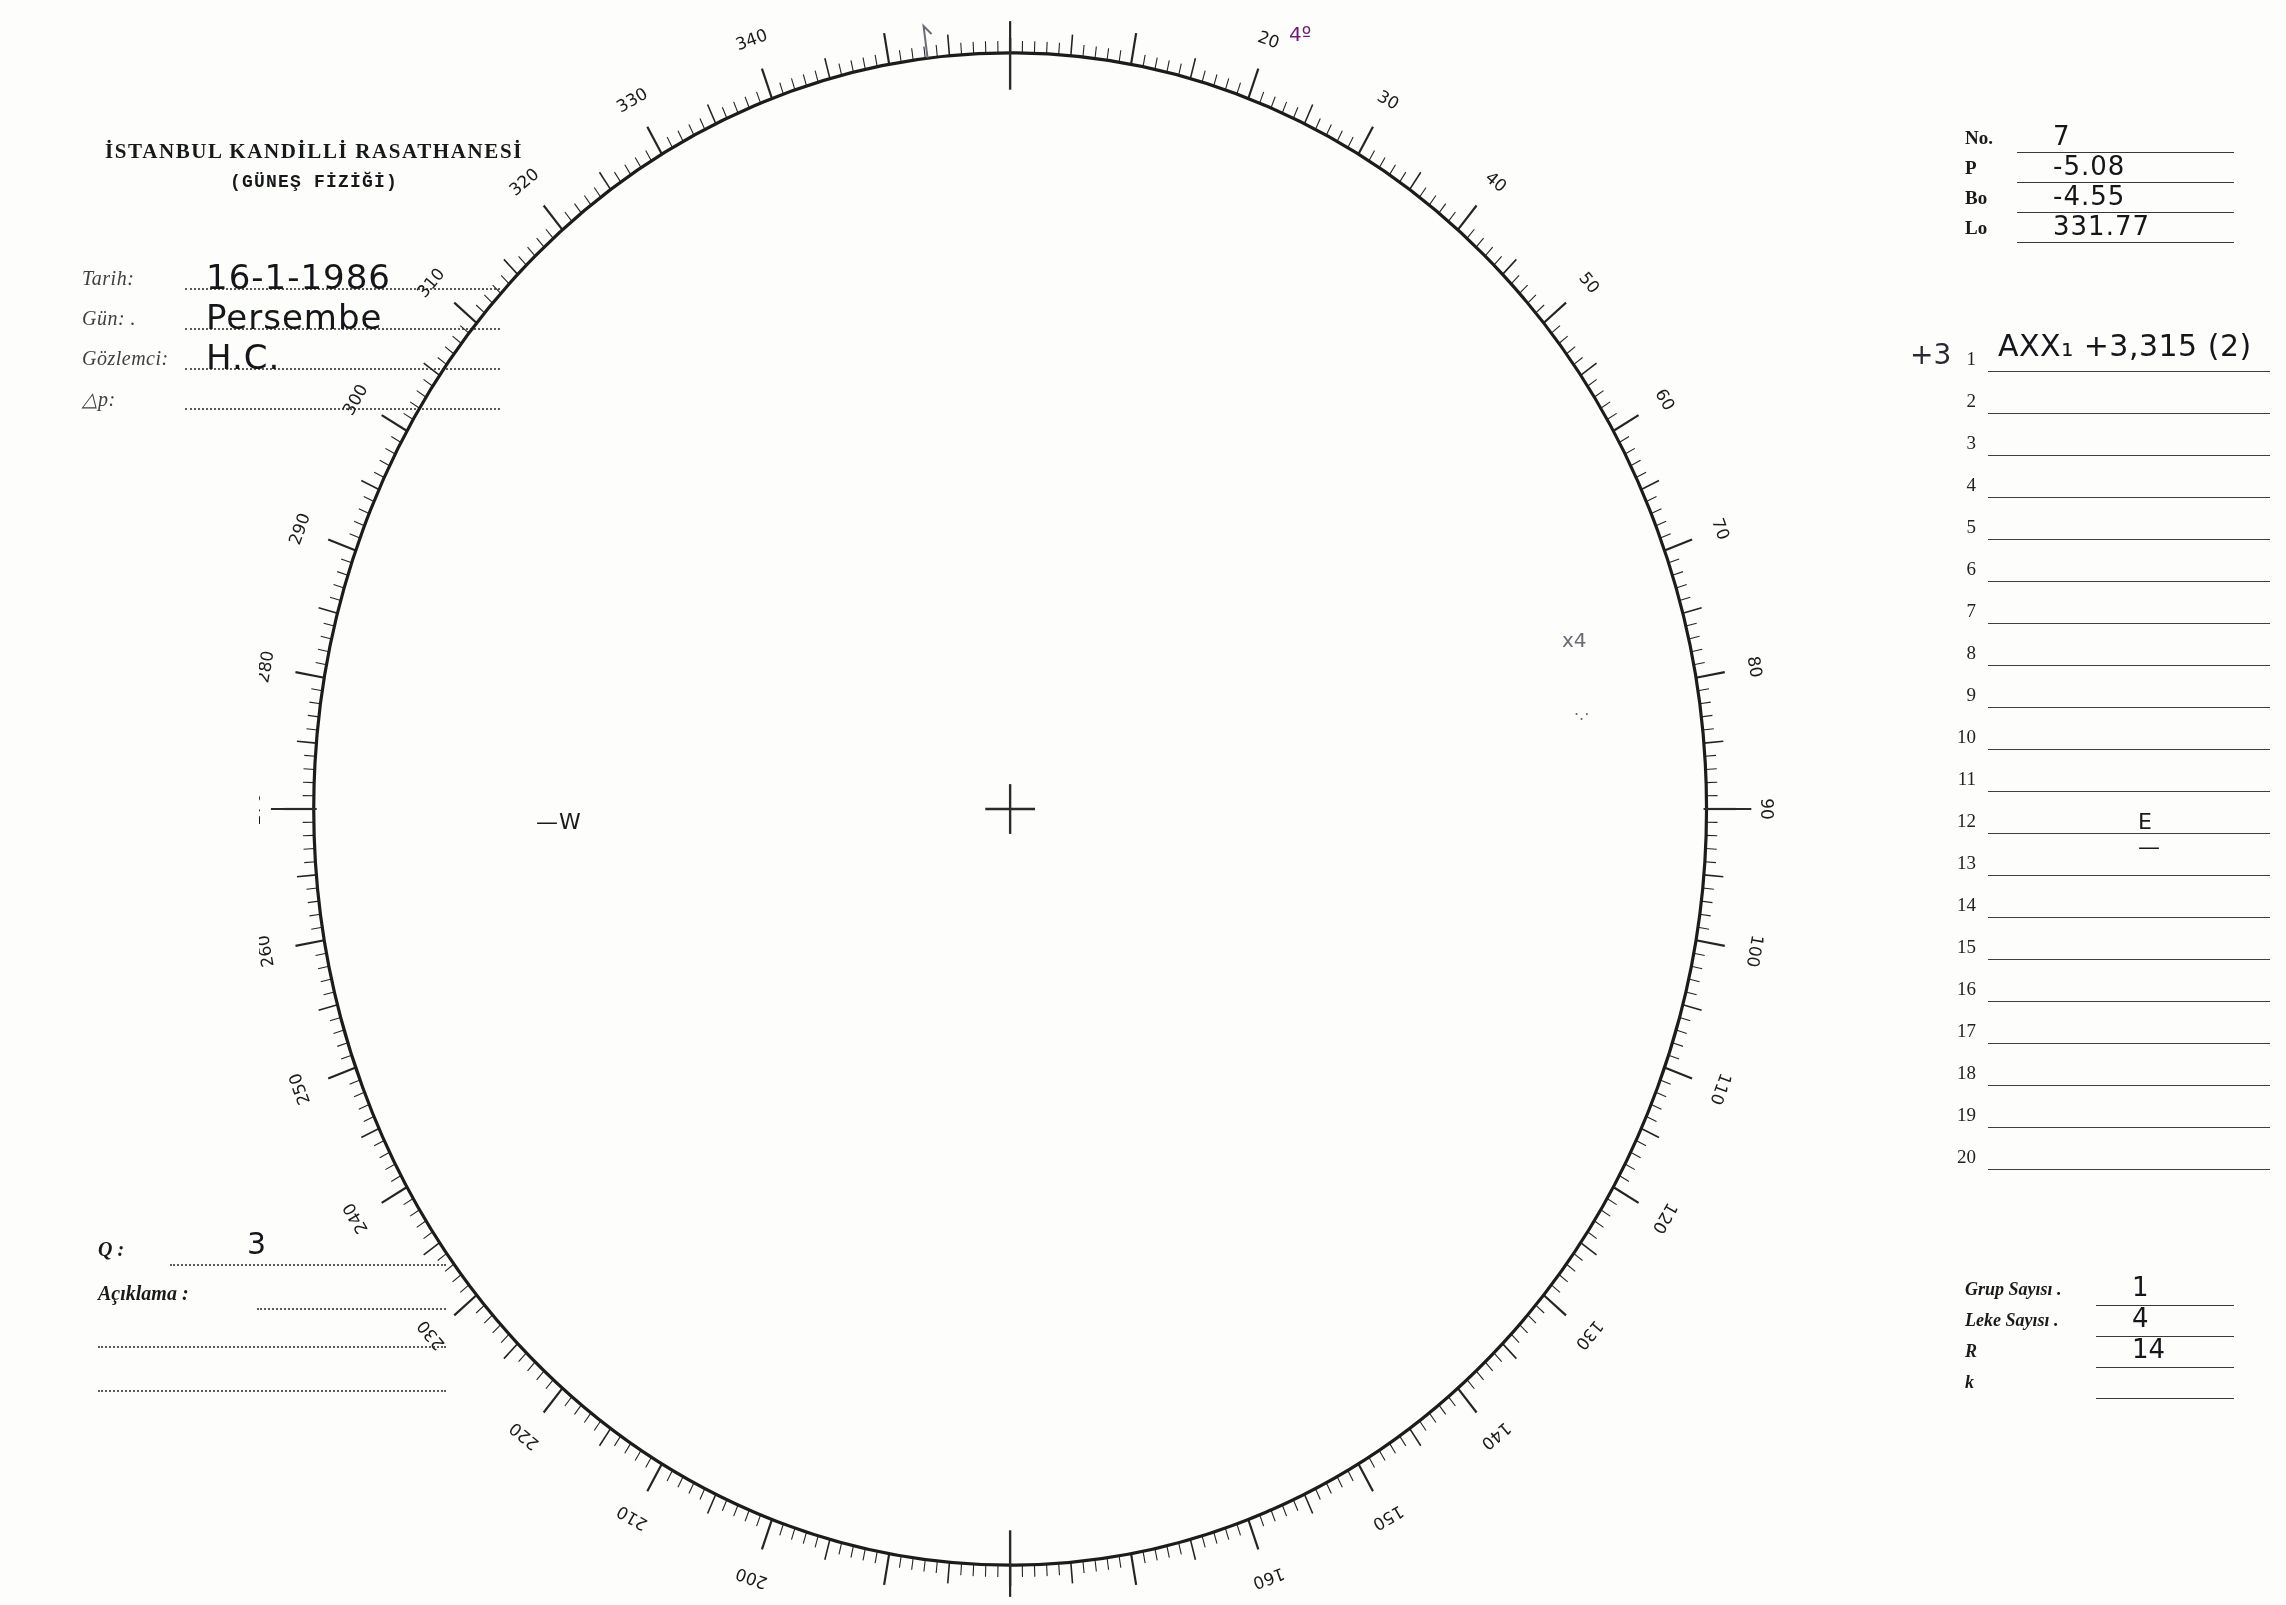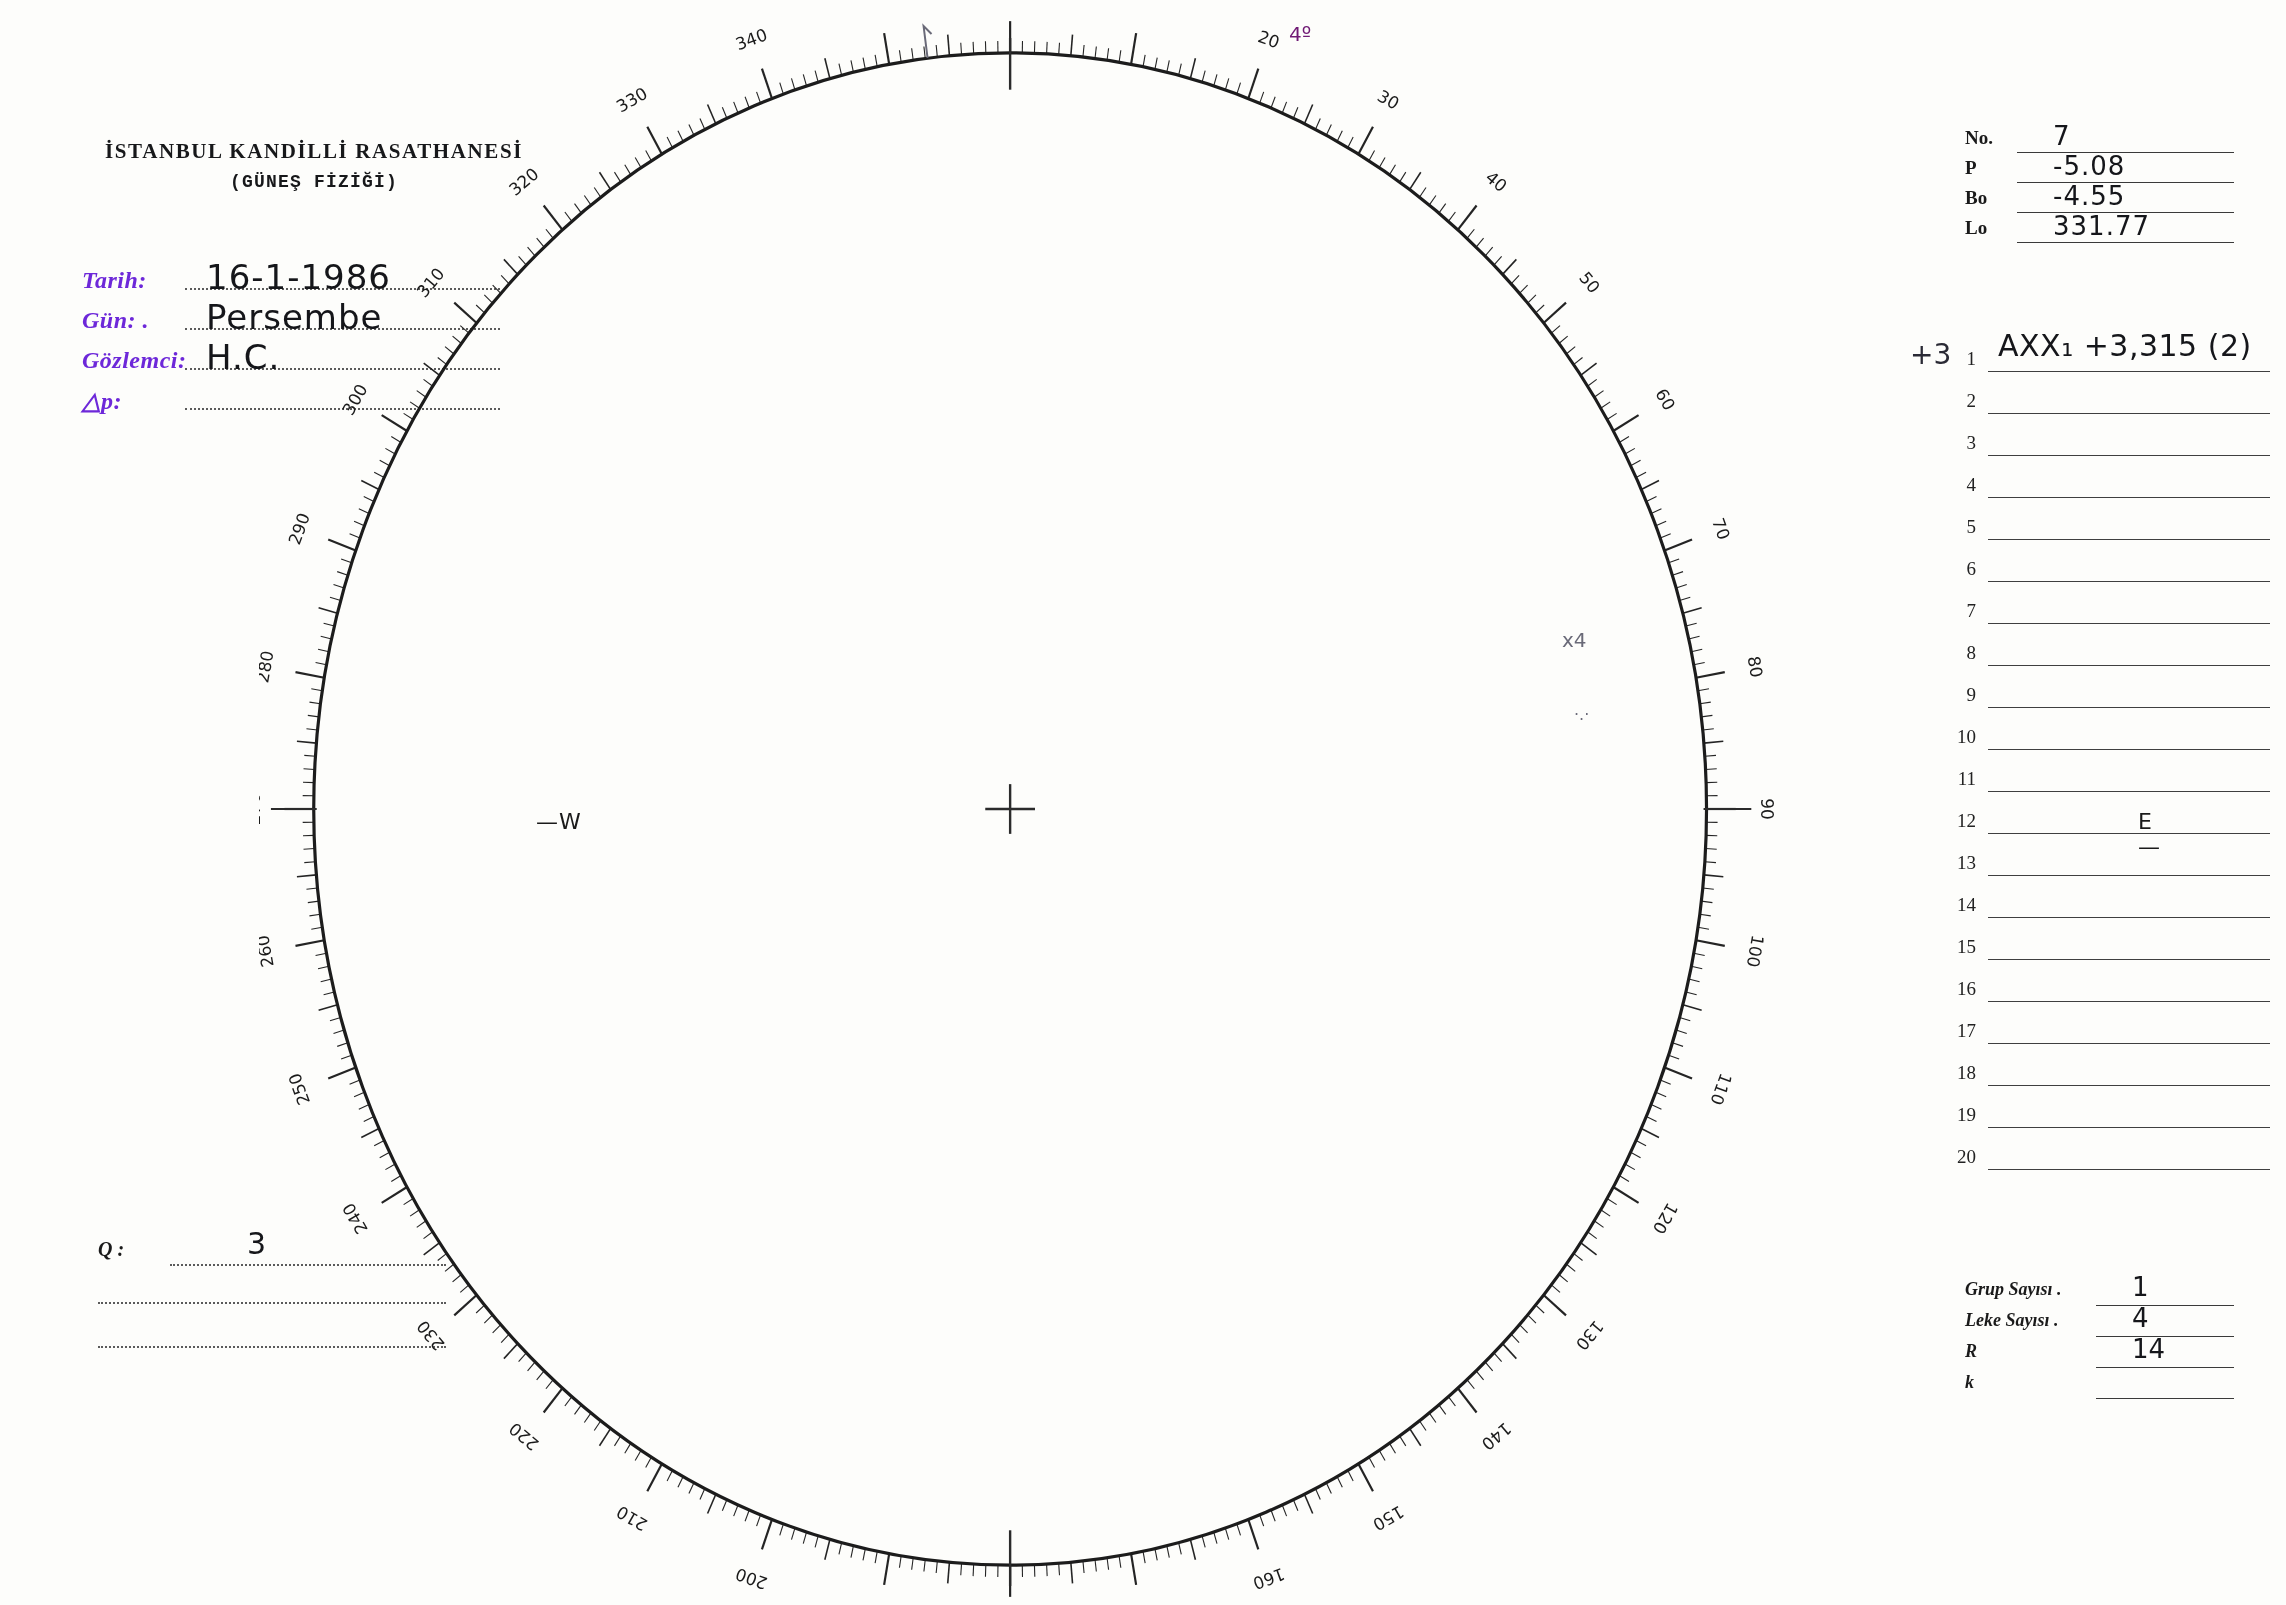--- a/index.html
+++ b/index.html
@@ -56,24 +56,24 @@
   }
   .field-row {
     position: relative;
     height: 40px;
   }
   .field-label {
     position: absolute;
     left: 0;
     top: 6px;
     font-style: italic;
-    font-weight: bold;
-    font-size: 24px;
+    font-weight: normal;
+    font-size: 20px;
     letter-spacing: 0.5px;
-    color: #6d28d9;
+    color: #404040;
   }
   .field-dots {
     position: absolute;
     left: 103px;
     right: 0;
     top: 27px;
     border-bottom: 2px dotted #5b5b5b;
     height: 0;
   }
   .field-value {
@@ -324,20 +324,25 @@
       <span class="field-dots"></span>
       <span class="field-value hand"></span>
     </div>
   </div>
 
   <div class="q-block">
     <div class="q-row">
       <span class="q-label">Q :</span>
       <span class="q-dots"></span>
       <span class="q-value hand">3</span>
+    </div>
+    <div class="q-row">
+      <span class="q-label">Açıklama :</span>
+      <span class="q-dots" style="left:159px;"></span>
+      <span class="q-value hand" style="left:179px;font-size:22px;"></span>
     </div>
     <div style="position:relative;height:44px;">
       <span class="ack-dots" style="top:24px;"></span>
     </div>
     <div style="position:relative;height:44px;">
       <span class="ack-dots" style="top:24px;"></span>
     </div>
   </div>
 
   <div class="param-block">

